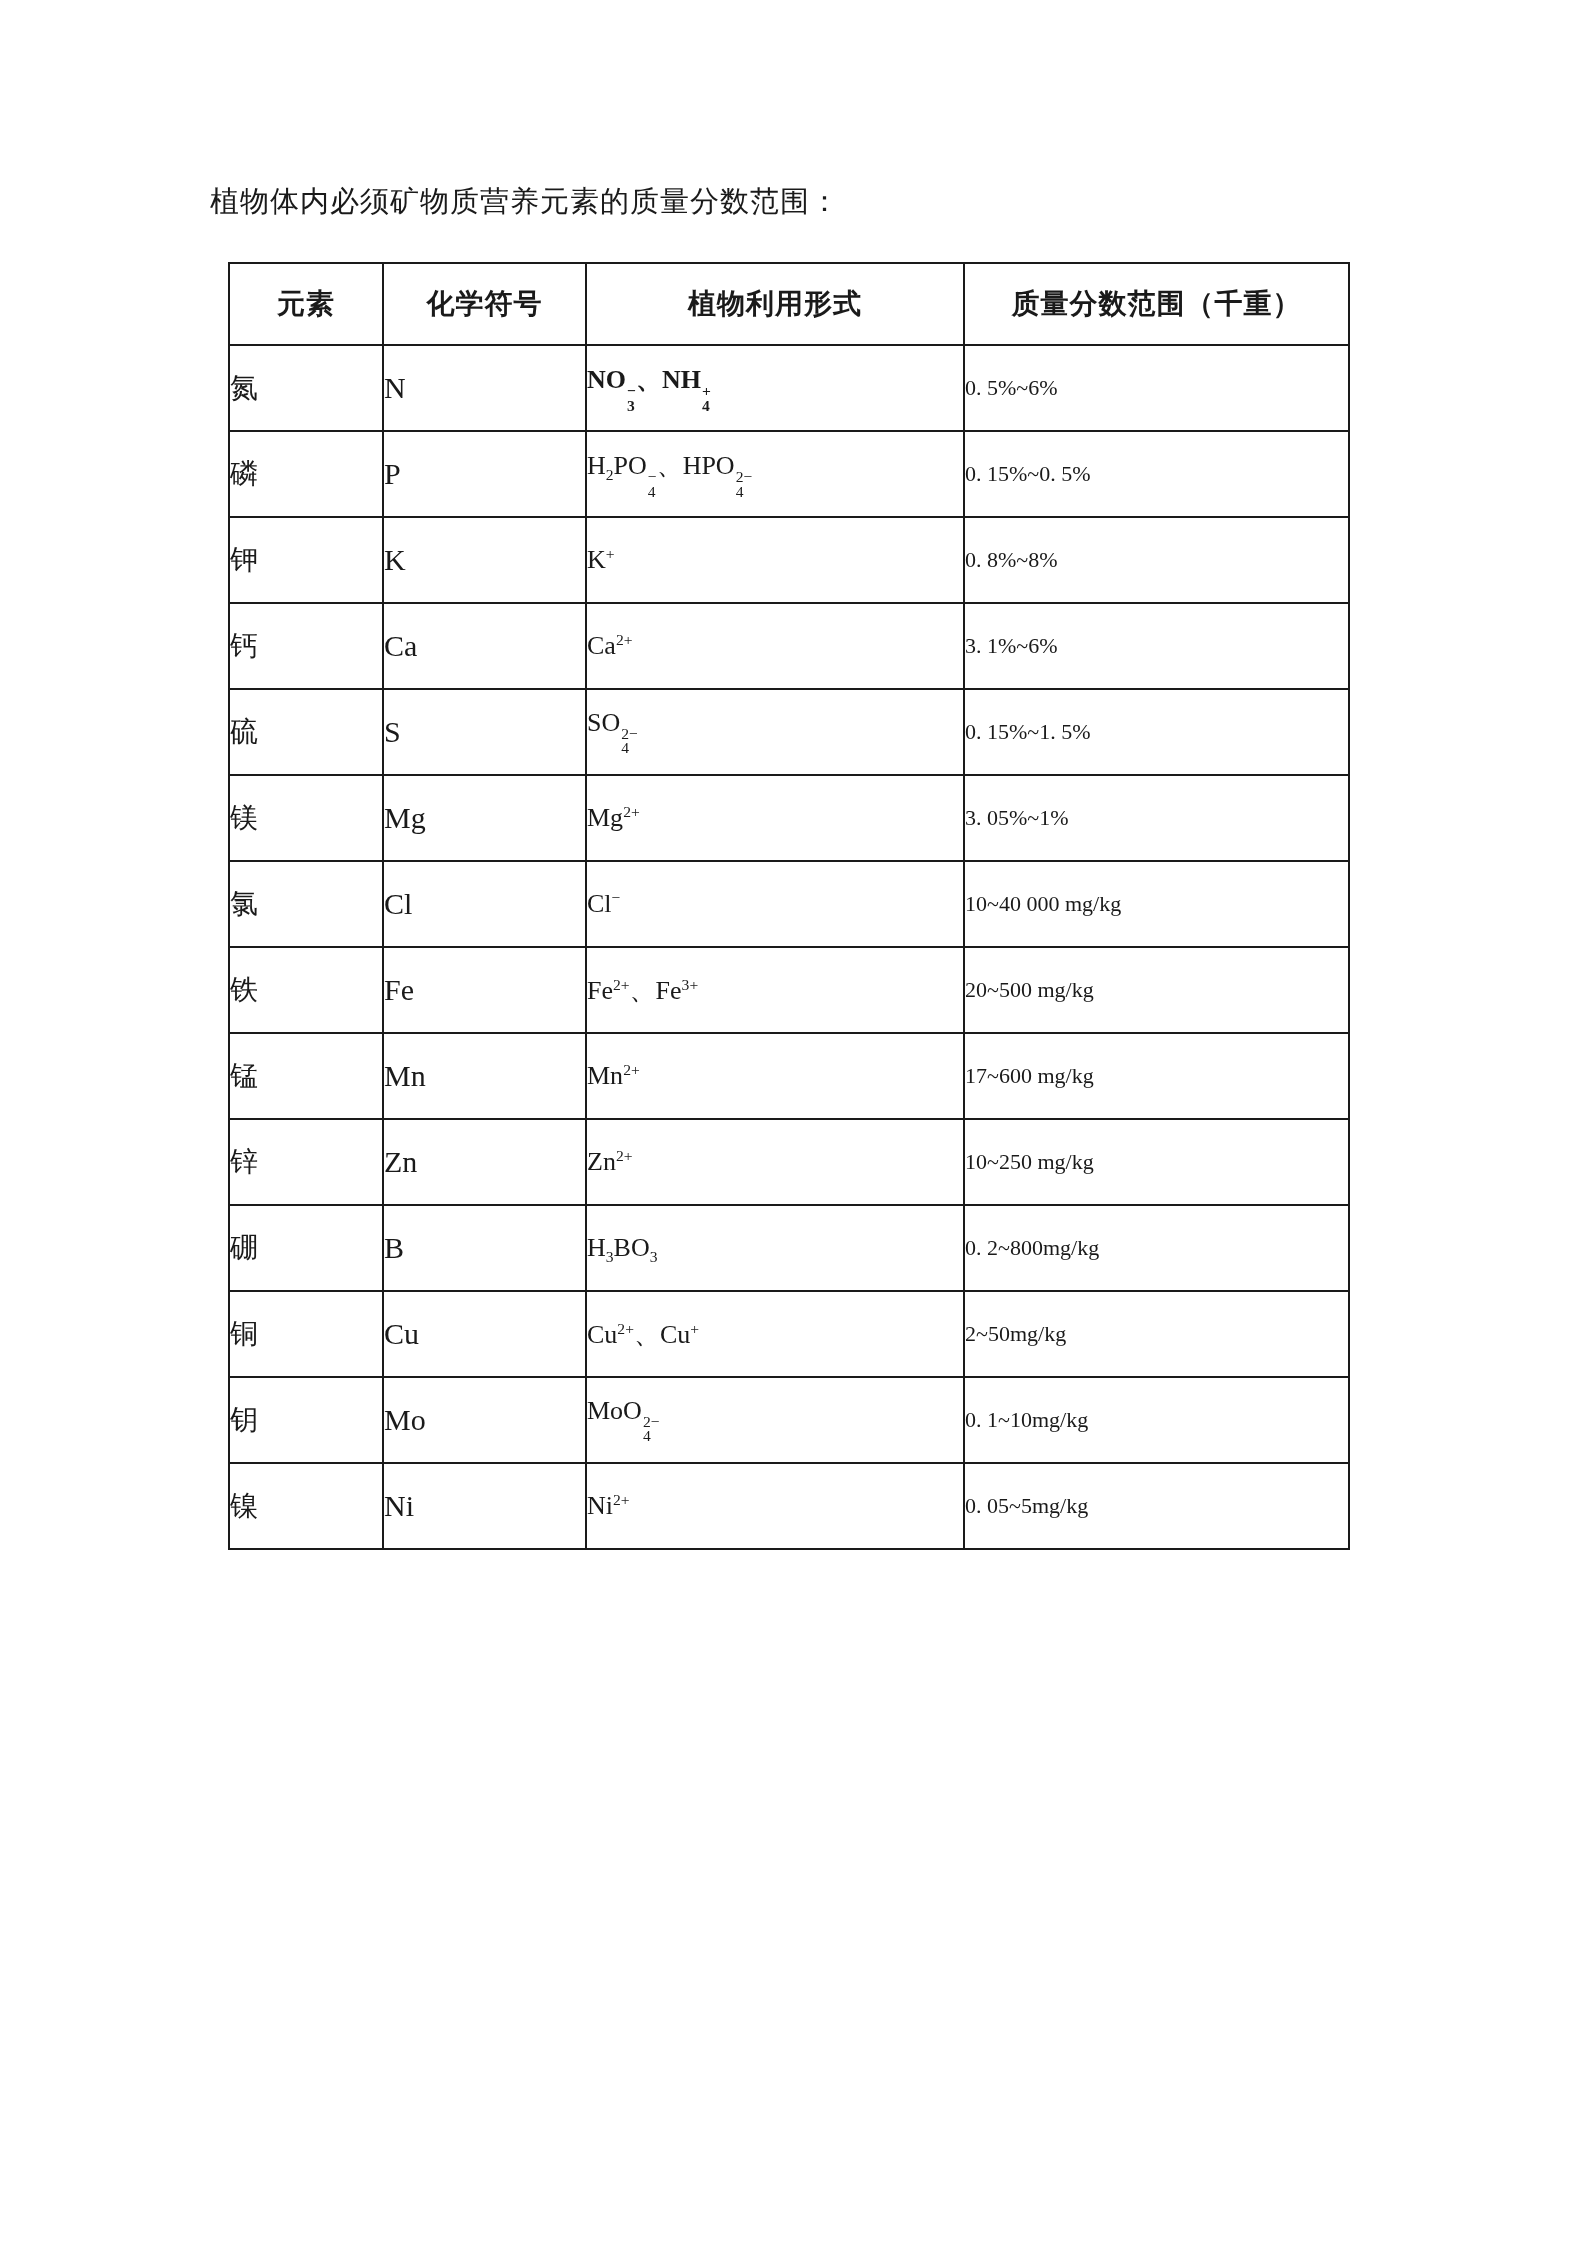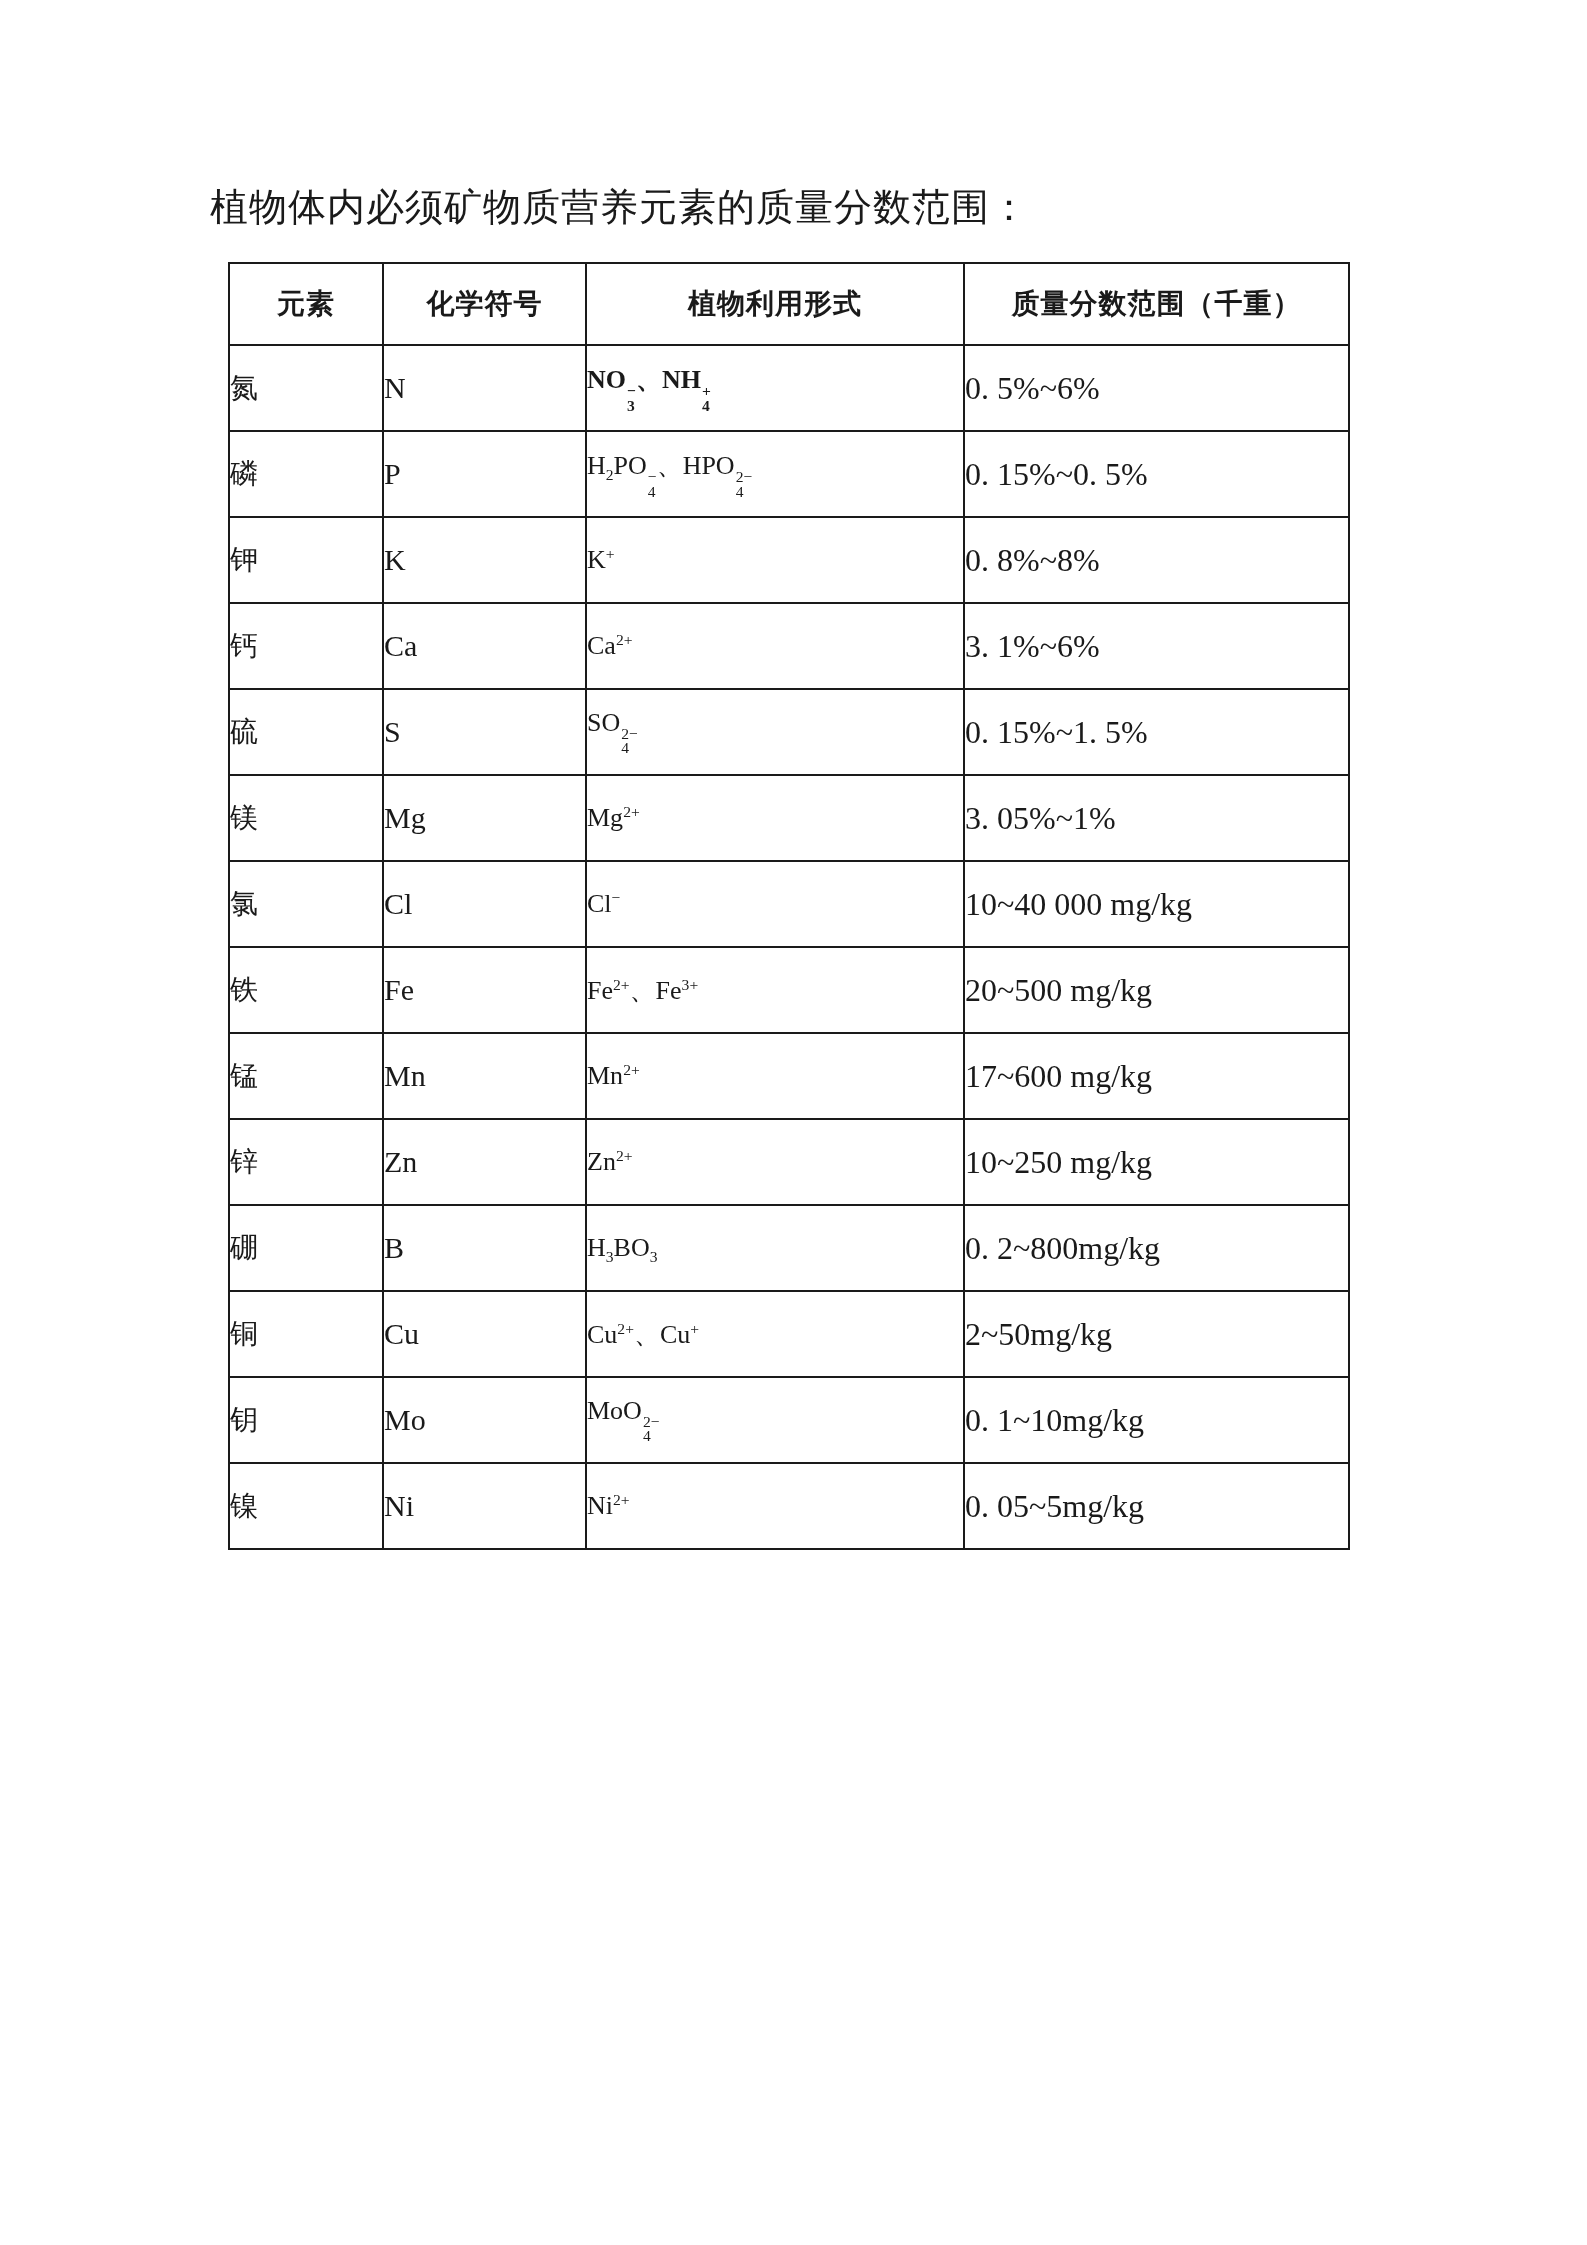--- a/index.html
+++ b/index.html
@@ -2,36 +2,36 @@
 <html><head>
 <meta charset="utf-8">
 <style>
   html,body{margin:0;padding:0;}
   body{
     width:1587px;height:2245px;background:#ffffff;position:relative;overflow:hidden;
     font-family:"Liberation Serif","DejaVu Serif",serif;color:#1a1a1a;
   }
   .doc-title{
     position:absolute;left:210px;top:182px;margin:0;
-    font-size:38px;letter-spacing:1px;white-space:nowrap;
+    font-size:29px;letter-spacing:1px;white-space:nowrap;
   }
   table.nutrient-table{
     position:absolute;left:228px;top:262px;
     border-collapse:collapse;table-layout:fixed;
   }
   .nutrient-table th,.nutrient-table td{
     border:2px solid #1a1a1a;vertical-align:middle;padding:0;
     overflow:hidden;white-space:nowrap;
   }
   .nutrient-table th{height:80px;font-size:28px;font-weight:bold;letter-spacing:1px;}
   .nutrient-table td{height:84px;}
   td.cell-element{font-size:28px;letter-spacing:1px;}
   td.cell-symbol{font-size:30px;}
   td.cell-form{font-size:26px;}
-  td.cell-range{font-size:32px;}
+  td.cell-range{font-size:22px;}
   .bold{font-weight:bold;}
   sub.fs{font-size:0.6em;line-height:0;}
   sup.fs{font-size:0.6em;line-height:0;vertical-align:0.55em;}
   .ss{
     display:inline-flex;flex-direction:column;align-items:flex-start;
     font-size:0.6em;line-height:0.95;vertical-align:-0.5em;margin-left:1px;
   }
   .ss-sup,.ss-sub{display:block;}
 </style>
 </head>

